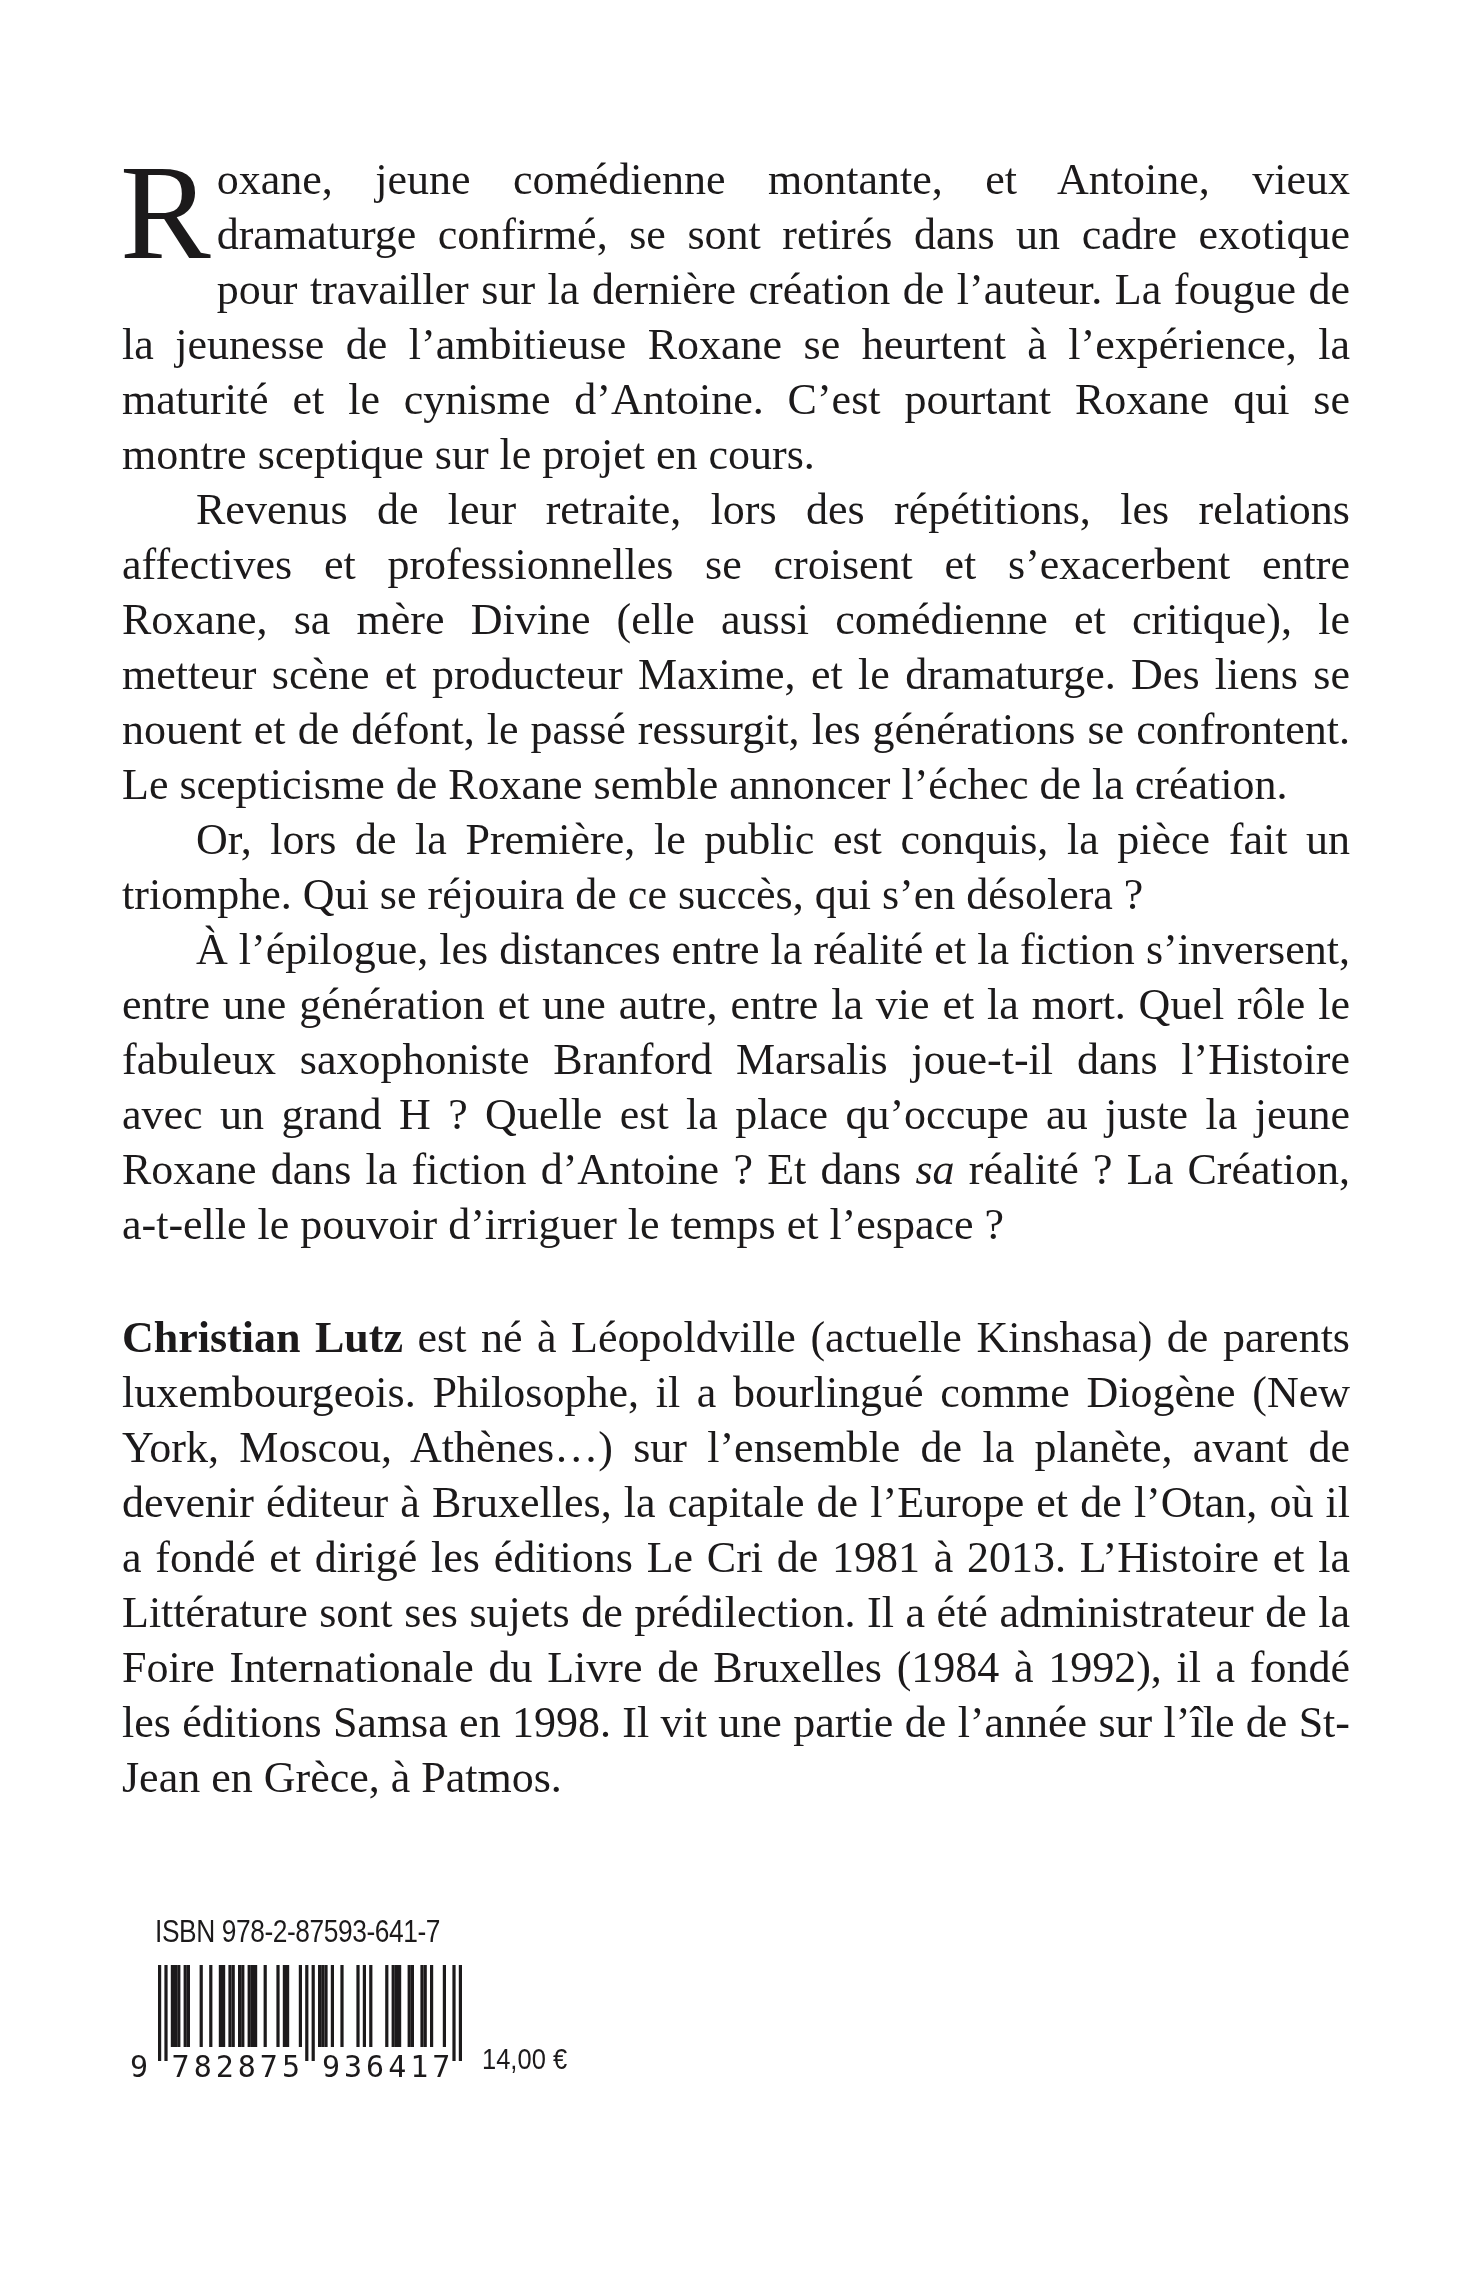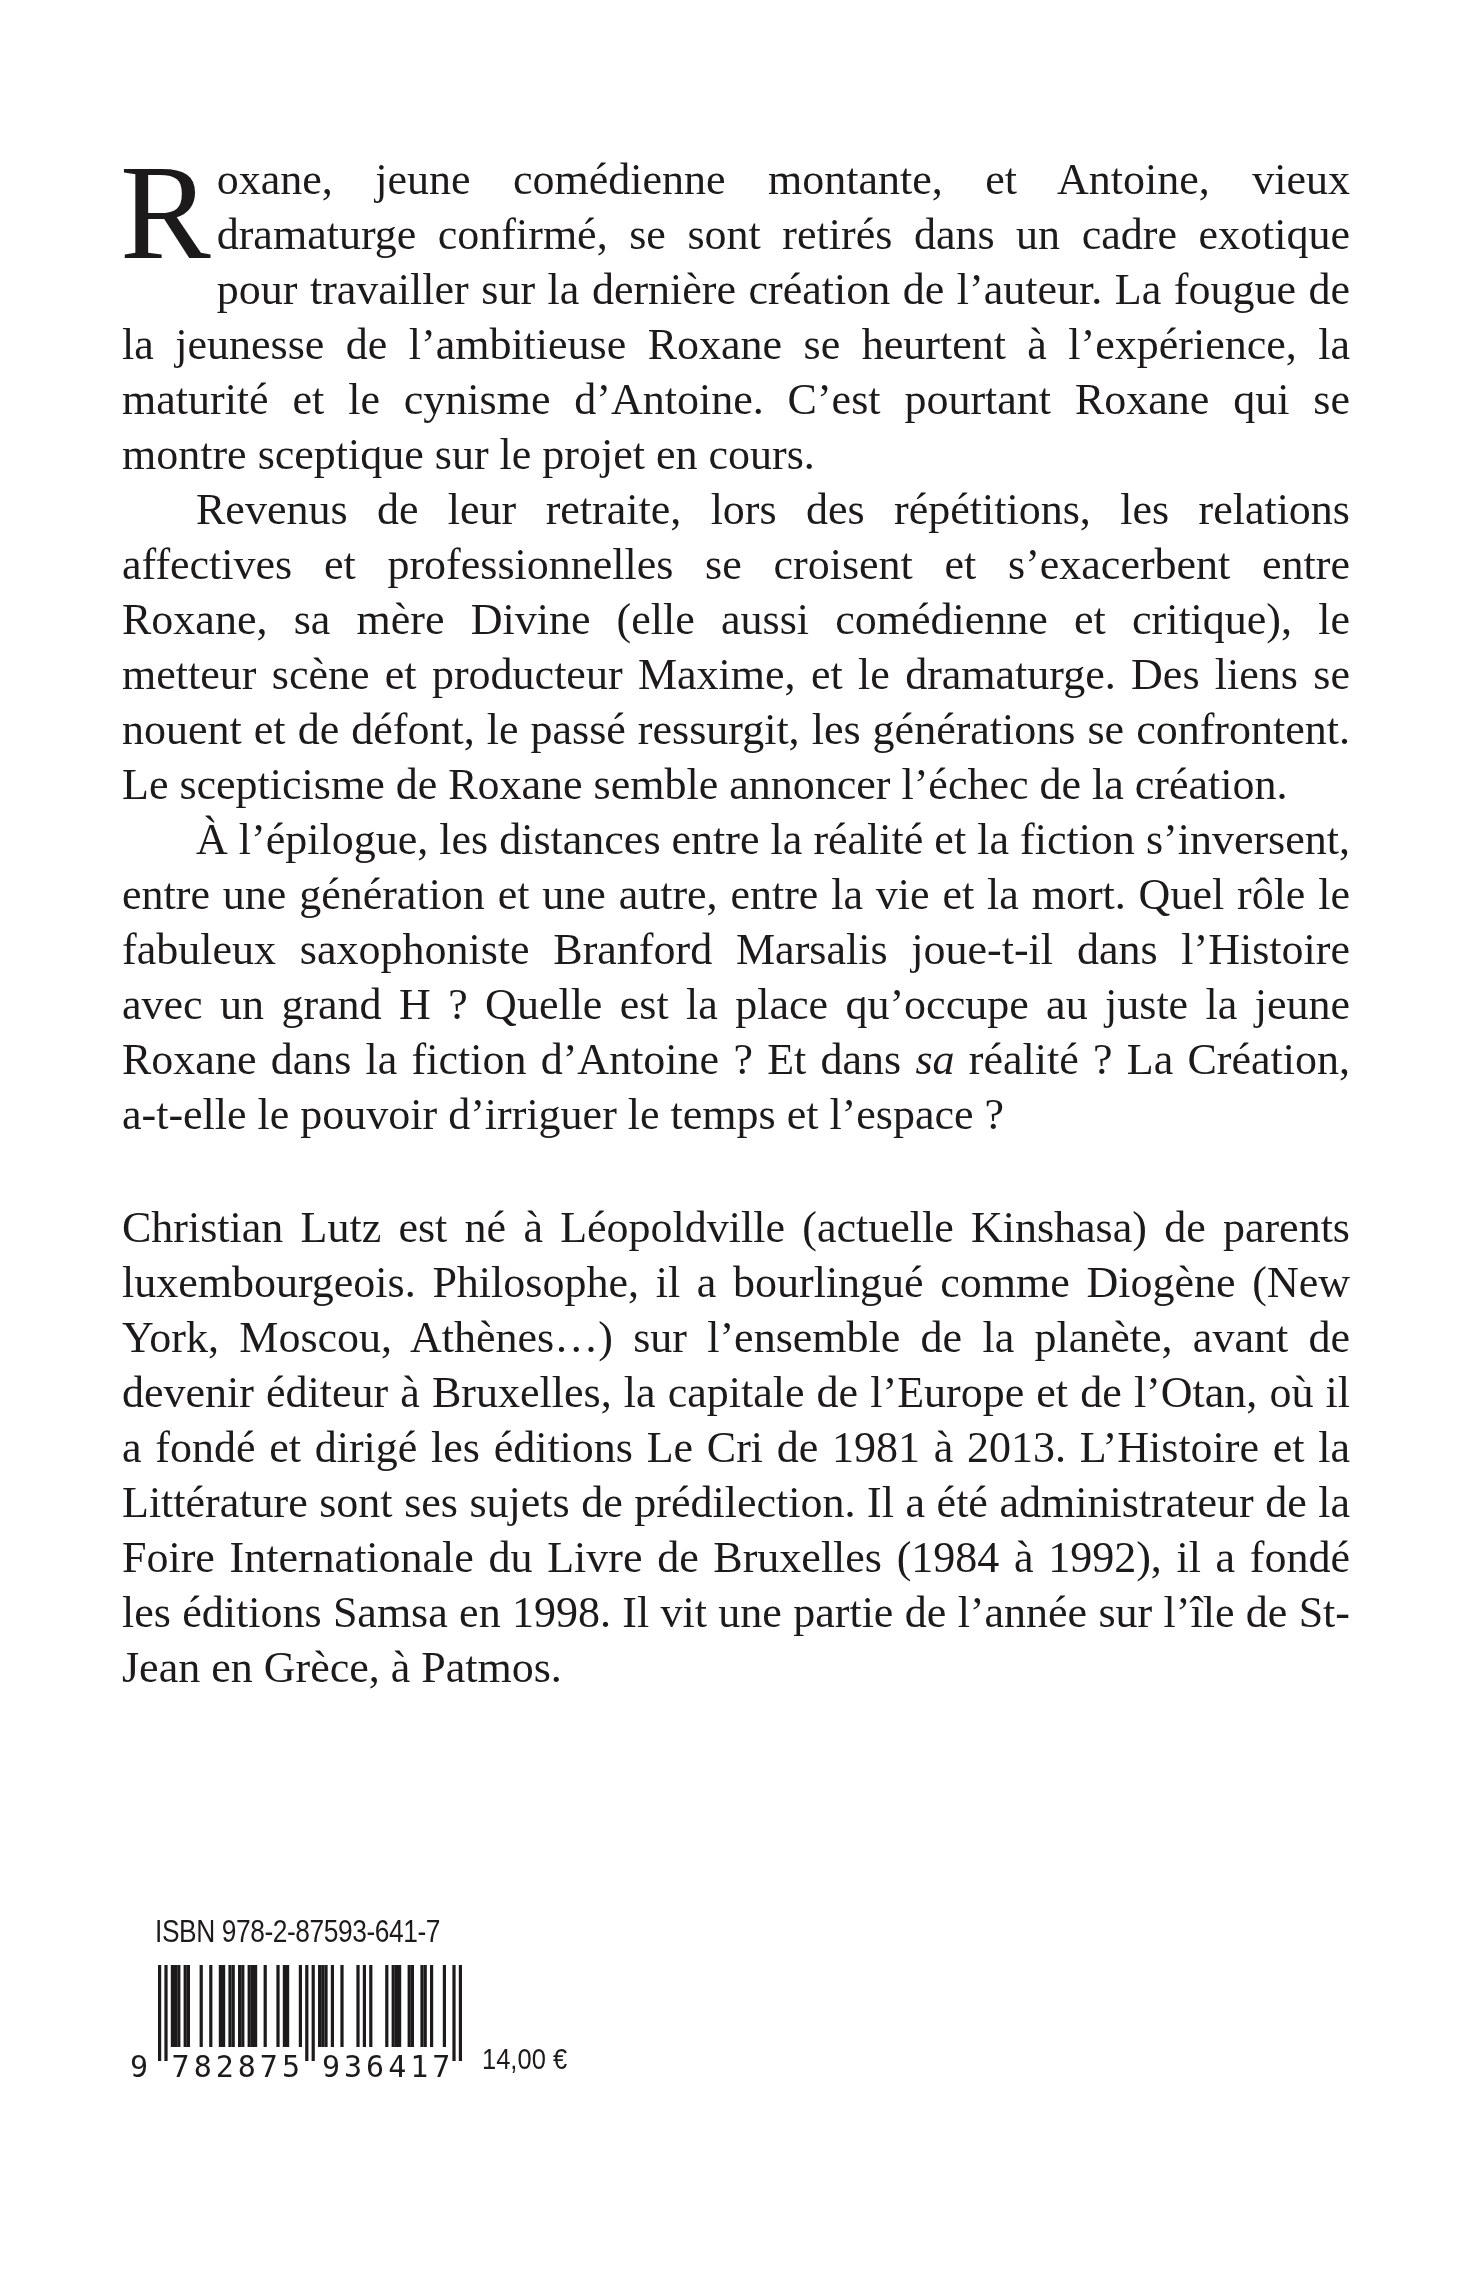--- a/index.html
+++ b/index.html
@@ -12,21 +12,21 @@
     text-align:justify;
   }
   .text-block p { margin:0; text-indent:74px; }
   .text-block p.first { text-indent:0; }
   .drop-cap {
     float:left; font-size:136px; line-height:104px; height:104px;
     margin:8px 6px 0 -2px; padding:0; color:#1c1a1b;
     font-family:"Liberation Serif", "DejaVu Serif", serif;
   }
   .bio { margin-top:58px !important; text-indent:0 !important; }
-  .bio b { font-weight:normal; }
+  .bio b { font-weight:bold; }
   em { }
   .barcode-area { position:absolute; left:130px; top:1910px; width:600px; height:200px; }
   .isbn-text {
     position:absolute; left:25px; top:4px;
     font-family:"Liberation Sans", "DejaVu Sans", sans-serif;
     font-size:31px; letter-spacing:-0.5px; color:#1c1a1b;
     transform:scaleX(0.85); transform-origin:left center;
   }
   .barcode-svg { position:absolute; left:0; top:55px; }
   .price {
@@ -36,20 +36,21 @@
     transform:scaleX(0.85); transform-origin:left center;
   }
 </style>
 </head>
 <body>
 
 <div class="page">
   <div class="text-block">
     <p class="first"><span class="drop-cap">R</span><span>oxane, jeune comédienne montante, et Antoine, vieux dramaturge confirmé, se sont retirés dans un cadre exotique pour travailler sur la dernière création de l’auteur. La fougue de la jeunesse de l’ambitieuse Roxane se heurtent à l’expérience, la maturité et le cynisme d’Antoine. C’est pourtant Roxane qui se montre sceptique sur le projet en cours.</span></p>
     <p>Revenus de leur retraite, lors des répétitions, les relations affectives et professionnelles se croisent et s’exacerbent entre Roxane, sa mère Divine (elle aussi comédienne et critique), le metteur scène et producteur Maxime, et le dramaturge. Des liens se nouent et de défont, le passé ressurgit, les générations se confrontent. Le scepticisme de Roxane semble annoncer l’échec de la création.</p>
+    <p>Or, lors de la Première, le public est conquis, la pièce fait un triomphe. Qui se réjouira de ce succès, qui s’en désolera ?</p>
     <p><span>À l’épilogue, les distances entre la réalité et la fiction s’inversent, entre une génération et une autre, entre la vie et la mort. Quel rôle le fabuleux saxophoniste Branford Marsalis joue-t-il dans l’Histoire avec un grand H ? Quelle est la place qu’occupe au juste la jeune Roxane dans la fiction d’Antoine ? Et dans </span><em>sa</em><span> réalité ? La Création, a-t-elle le pouvoir d’irriguer le temps et l’espace ?</span></p>
     <p class="bio"><b>Christian Lutz</b><span> est né à Léopoldville (actuelle Kinshasa) de parents luxembourgeois. Philosophe, il a bourlingué comme Diogène (New York, Moscou, Athènes…) sur l’ensemble de la planète, avant de devenir éditeur à Bruxelles, la capitale de l’Europe et de l’Otan, où il a fondé et dirigé les éditions Le Cri de 1981 à 2013. L’Histoire et la Littérature sont ses sujets de prédilection. Il a été administrateur de la Foire Internationale du Livre de Bruxelles (1984 à 1992), il a fondé les éditions Samsa en 1998. Il vit une partie de l’année sur l’île de St-Jean en Grèce, à Patmos.</span></p>
   </div>
 
   <div class="barcode-area">
     <div class="isbn-text">ISBN 978-2-87593-641-7</div>
     <svg class="barcode-svg" id="barcode-svg" width="345" height="120">
         <rect x="28" y="0" width="3.2" height="96" fill="#1c1a1b"></rect>
         <rect x="34.4" y="0" width="3.2" height="96" fill="#1c1a1b"></rect>
         <rect x="40.8" y="0" width="3.2" height="82" fill="#1c1a1b"></rect>

